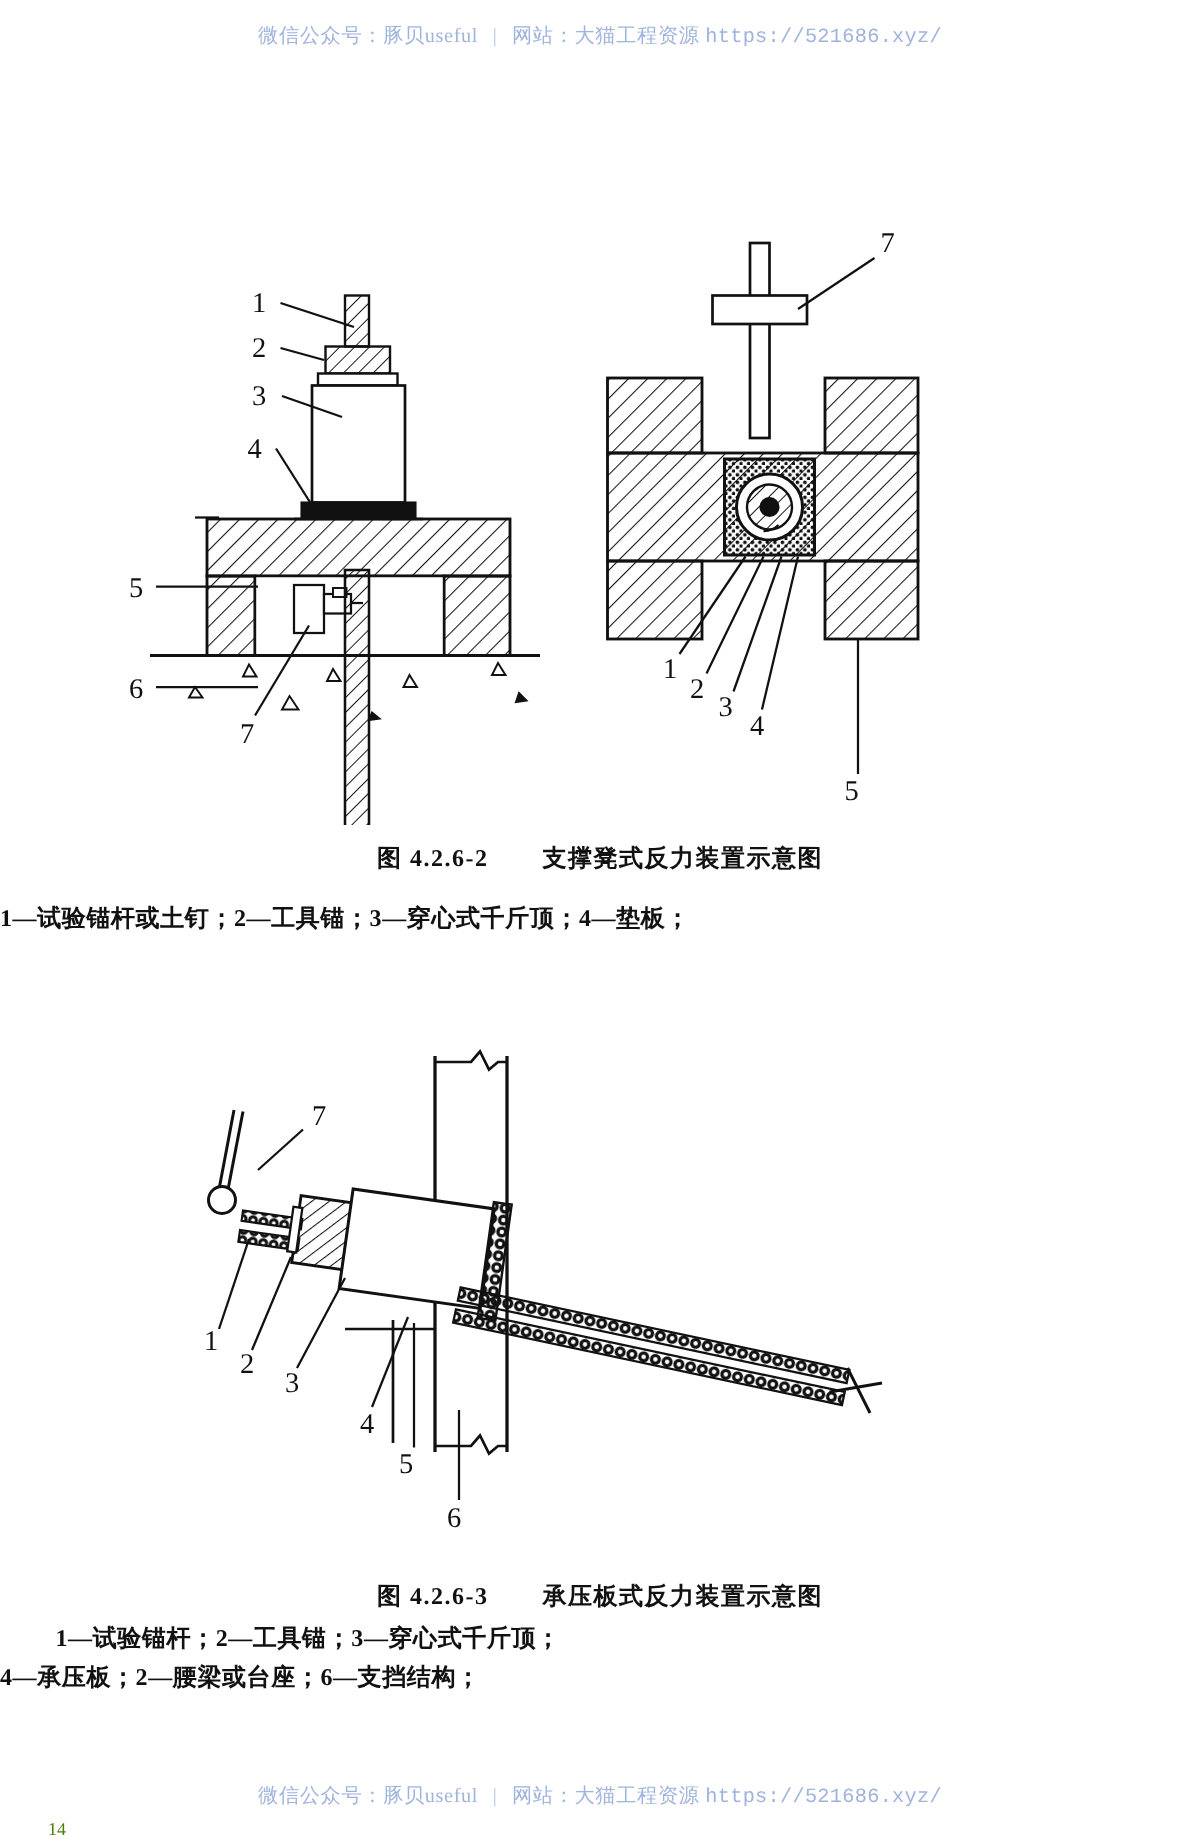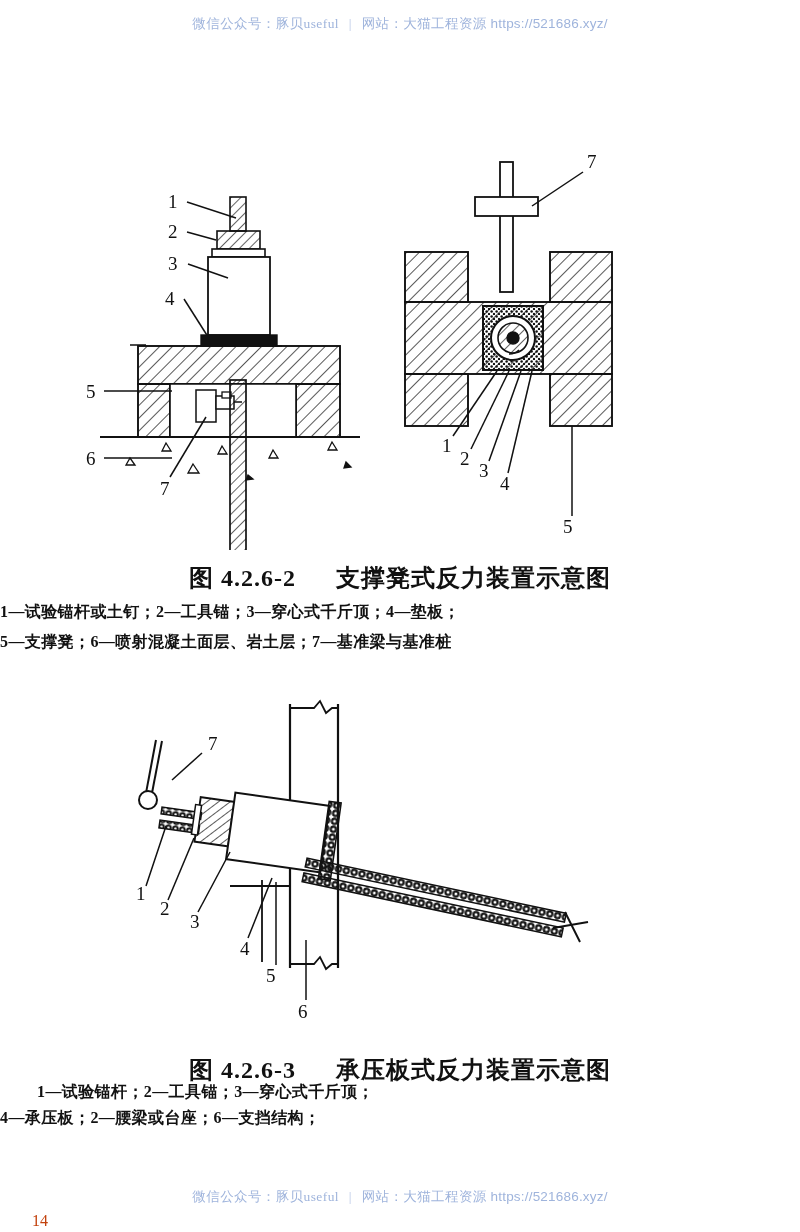--- a/index.html
+++ b/index.html
@@ -17,35 +17,35 @@
   .watermark{
     position:absolute;left:0;width:800px;
     text-align:center;
     font-size:13.5px;
     color:#9fb4dc;
     letter-spacing:.4px;
     white-space:nowrap;
     font-family:"Liberation Serif","DejaVu Serif",serif;
   }
   .watermark .sep{padding:0 6px;color:#b9c8e6;}
-  .watermark .url{font-family:Liberation Sans, sans-serif;letter-spacing:.2px;margin-top:44px;}
+  .watermark .url{font-family:Liberation Mono, monospace;letter-spacing:.2px;margin-top:44px;}
   #wm-top{top:15px;}
   #wm-bottom{top:1188px;}
 
   .page-number{
     position:absolute;left:32px;top:1212px;
-    font-size:16px;color:#c2410c;
+    font-size:12px;color:#4d7c0f;
     font-family:"Liberation Serif","DejaVu Serif",serif;
     overflow:hidden;height:20px;
   }
 
   
   .fig-title{
     position:absolute;left:0;width:800px;text-align:center;
-    font-size:24px;font-weight:bold;letter-spacing:1px;
+    font-size:16px;font-weight:bold;letter-spacing:1px;
     font-family:"Liberation Serif","DejaVu Serif",serif;
   }
   .fig-legend{
     position:absolute;left:0;width:800px;text-align:left;
     font-size:16px;font-weight:bold;letter-spacing:.4px;
     font-family:"Liberation Serif","DejaVu Serif",serif;
   }
 
   #fig1-title{top:562px;}
   #fig1-legend-1{top:602px;}
@@ -231,21 +231,20 @@
       <text class="lbl" x="503" y="393">5</text>
     </g>
   </svg>
 
   <div class="fig-title" id="fig1-title">
     <span>图 4.2.6-2</span>
     <span style="display:inline-block;width:26px"></span>
     <span>支撑凳式反力装置示意图</span>
   </div>
   <div class="fig-legend" id="fig1-legend-1">1—试验锚杆或土钉；2—工具锚；3—穿心式千斤顶；4—垫板；</div>
-  <div class="fig-legend" id="fig1-legend-2">5—支撑凳；6—喷射混凝土面层、岩土层；7—基准梁与基准桩</div>
 
   <svg class="figsvg" id="fig2-svg" width="500" height="345" viewBox="0 0 500 345">
     <defs>
       <pattern id="hatch45c" patternUnits="userSpaceOnUse" width="7" height="7" patternTransform="rotate(45)">
         <line x1="0" y1="0" x2="0" y2="7" stroke="#111" stroke-width="1.4"></line>
       </pattern>
       <pattern id="chain" patternUnits="userSpaceOnUse" width="8" height="8">
         <circle cx="4" cy="4" r="2.6" fill="none" stroke="#111" stroke-width="2.2"></circle>
       </pattern>
       <pattern id="chain2" patternUnits="userSpaceOnUse" width="7" height="7">

